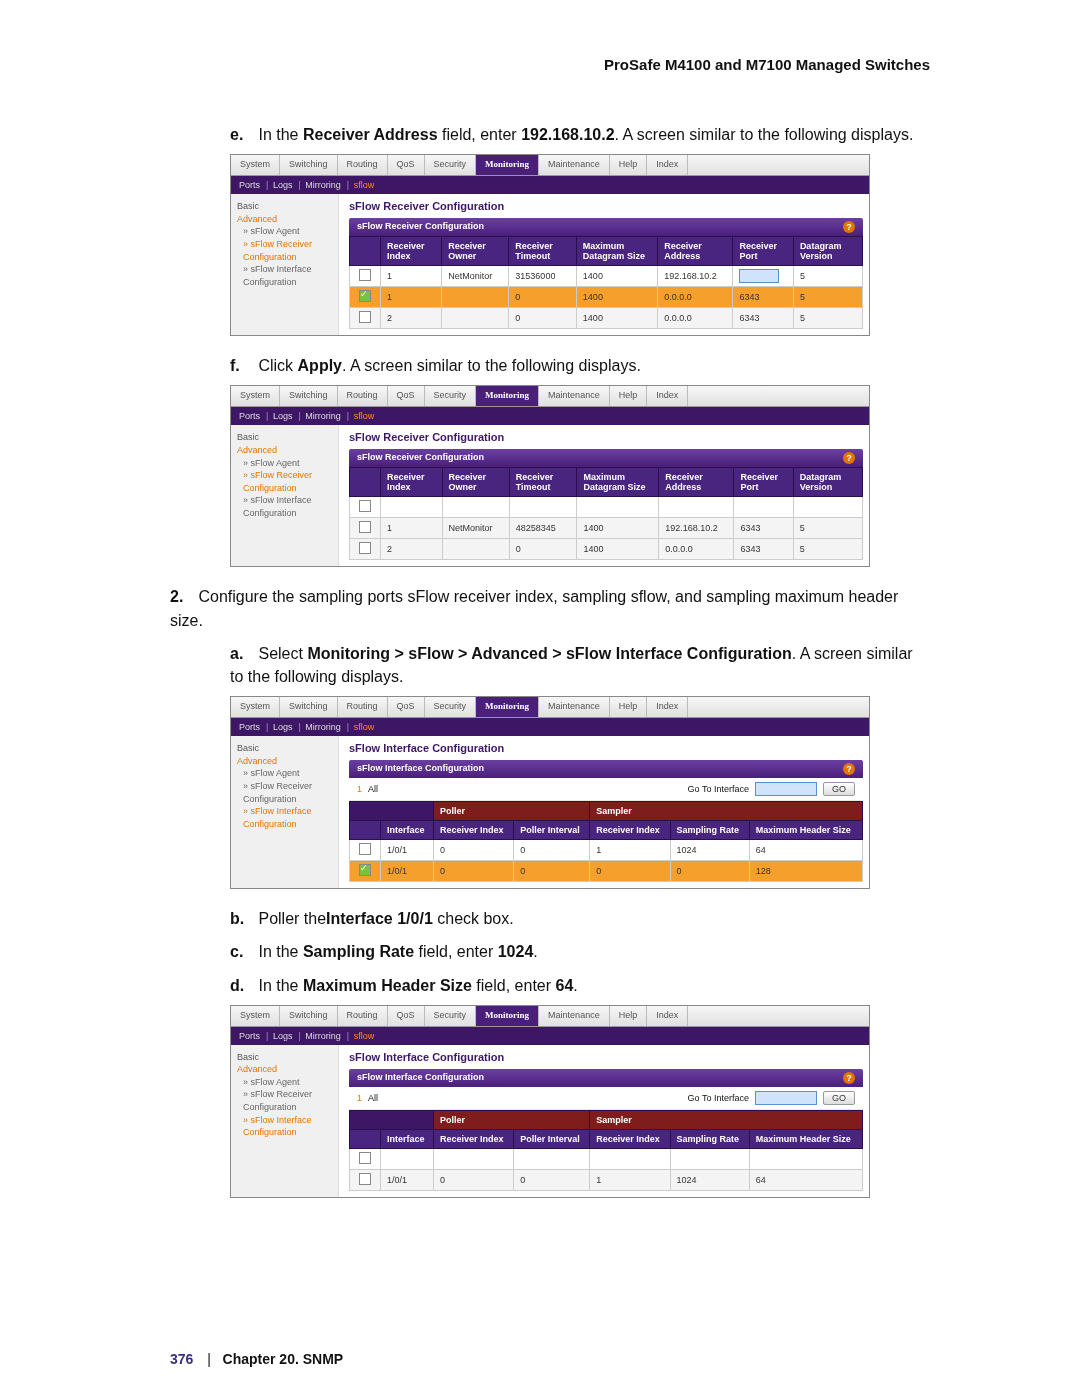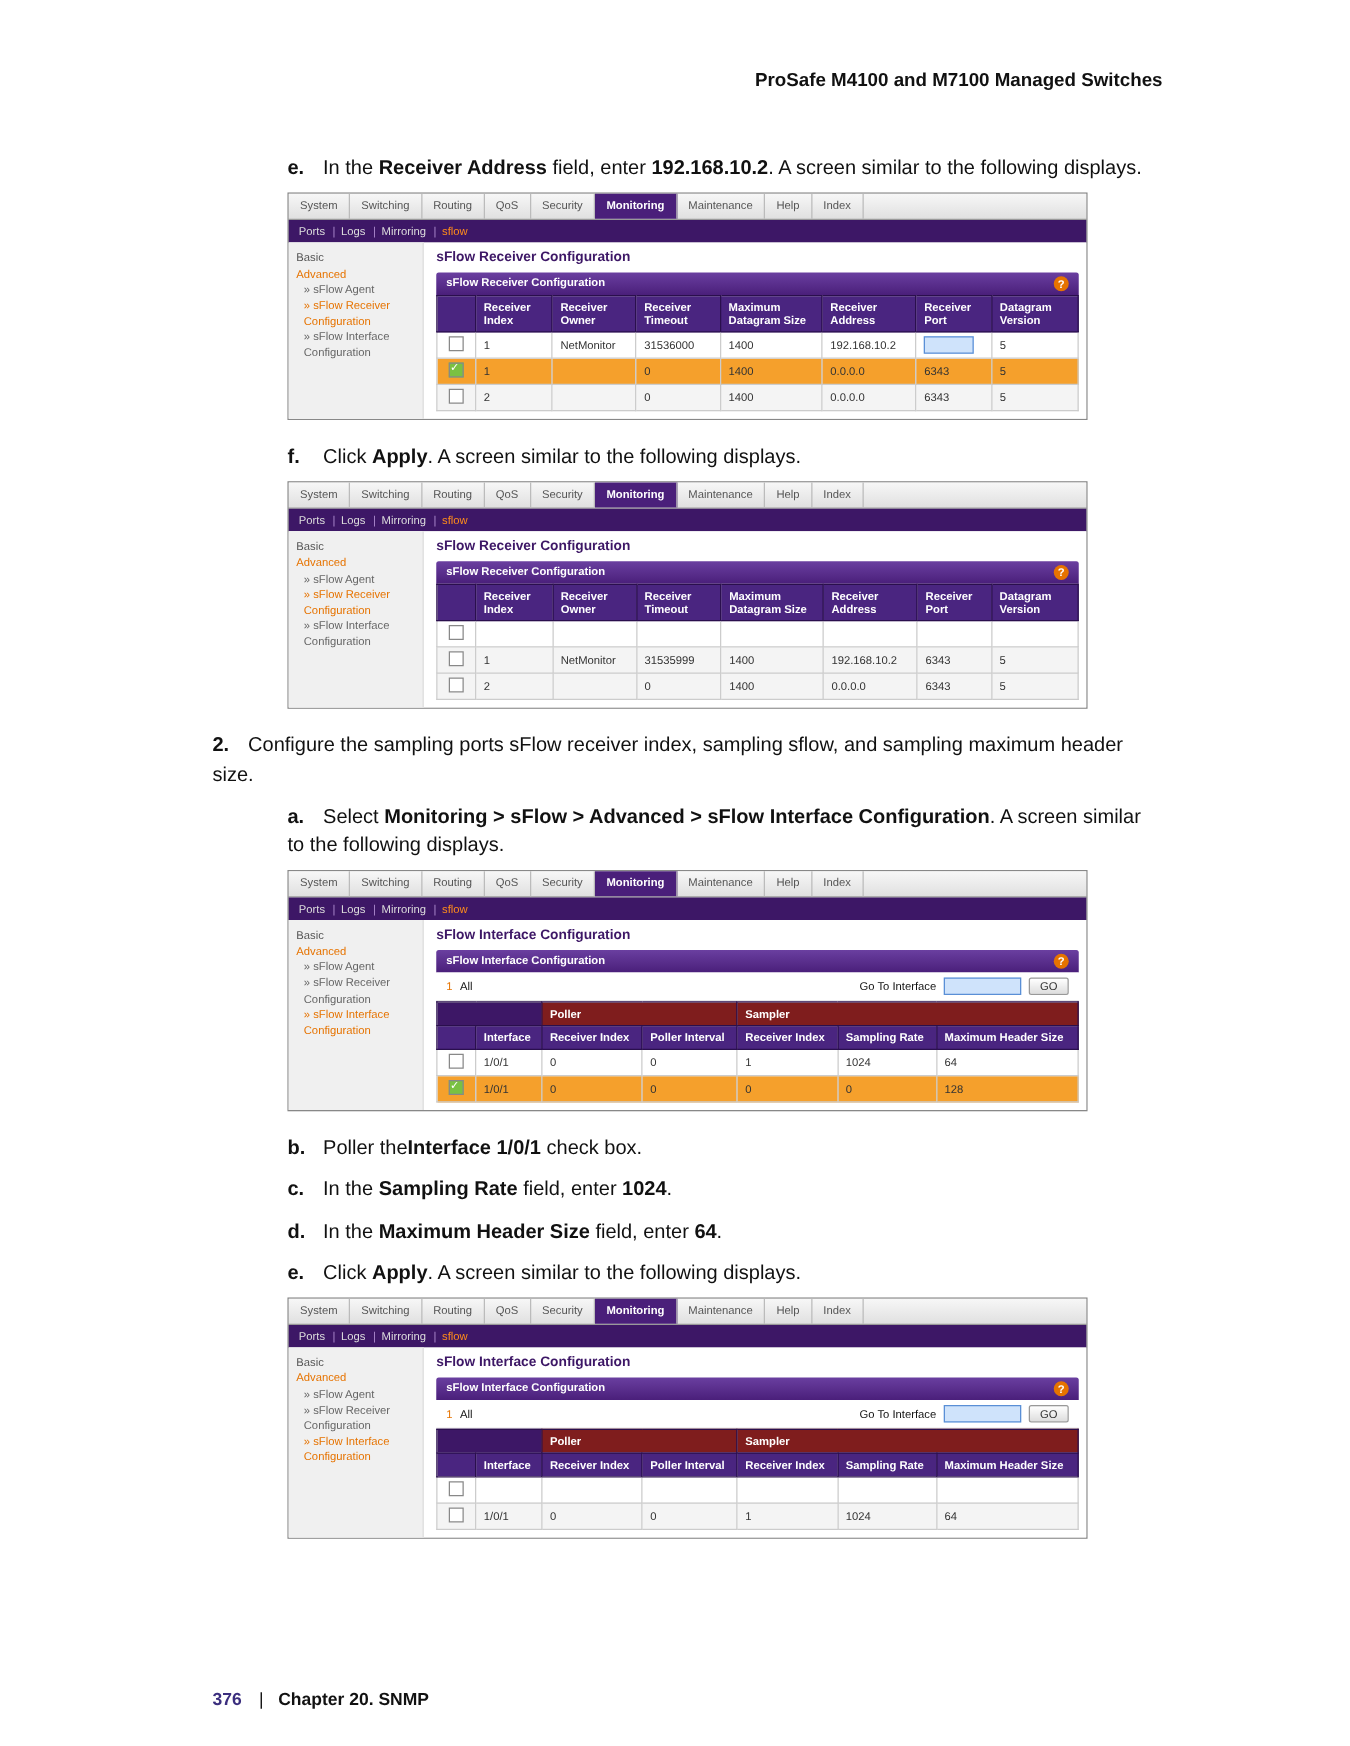--- a/index.html
+++ b/index.html
@@ -60,20 +60,21 @@
   }
   .nav-tab {
     padding: 4px 9px 0 9px;
     border-right: 1px solid #bbb;
     color: #555;
   }
   .nav-tab.active {
     background: #4a1f7a;
     color: #fff;
     font-weight: bold;
+    font-family: Liberation Serif, serif;
   }
   .subnav {
     background: #3d1766;
     color: #fff;
     font-size: 9px;
     padding: 4px 8px;
   }
   .subnav span { margin-right: 4px; color: #ddd; }
   .subnav .active { color: #ff8c1a; }
   .subnav .sep { color: #aa88cc; margin: 0 2px; }
@@ -325,21 +326,21 @@
                 <td></td>
                 <td></td>
                 <td></td>
                 <td></td>
                 <td></td>
           </tr>
           <tr>
             <td class="chk"><span class="chkbox"></span></td>
             <td>1</td>
             <td>NetMonitor</td>
-            <td>31535999</td>
+            <td>48258345</td>
             <td>1400</td>
             <td>192.168.10.2</td>
             <td>6343</td>
             <td>5</td>
           </tr>
           <tr>
             <td class="chk"><span class="chkbox"></span></td>
             <td>2</td>
             <td></td>
             <td>0</td>
@@ -449,24 +450,20 @@
     <span>Poller the</span><b>Interface 1/0/1</b><span> check box.</span>
   </div>
   <div class="instr lvl2">
     <span class="marker">c.</span>
     <span> In the </span><b>Sampling Rate</b><span> field, enter </span><b>1024</b><span>.</span>
   </div>
   <div class="instr lvl2">
     <span class="marker">d.</span>
     <span>In the </span><b>Maximum Header Size</b><span> field, enter </span><b>64</b><span>.</span>
   </div>
-  <div class="instr lvl2">
-    <span class="marker">e.</span>
-    <span>Click </span><b>Apply</b><span>. A screen similar to the following displays.</span>
-  </div>
 
   <div class="shot">
     <div class="nav-tabs">
       <div class="nav-tab">System</div>
       <div class="nav-tab">Switching</div>
       <div class="nav-tab">Routing</div>
       <div class="nav-tab">QoS</div>
       <div class="nav-tab">Security</div>
       <div class="nav-tab active">Monitoring</div>
       <div class="nav-tab">Maintenance</div>

